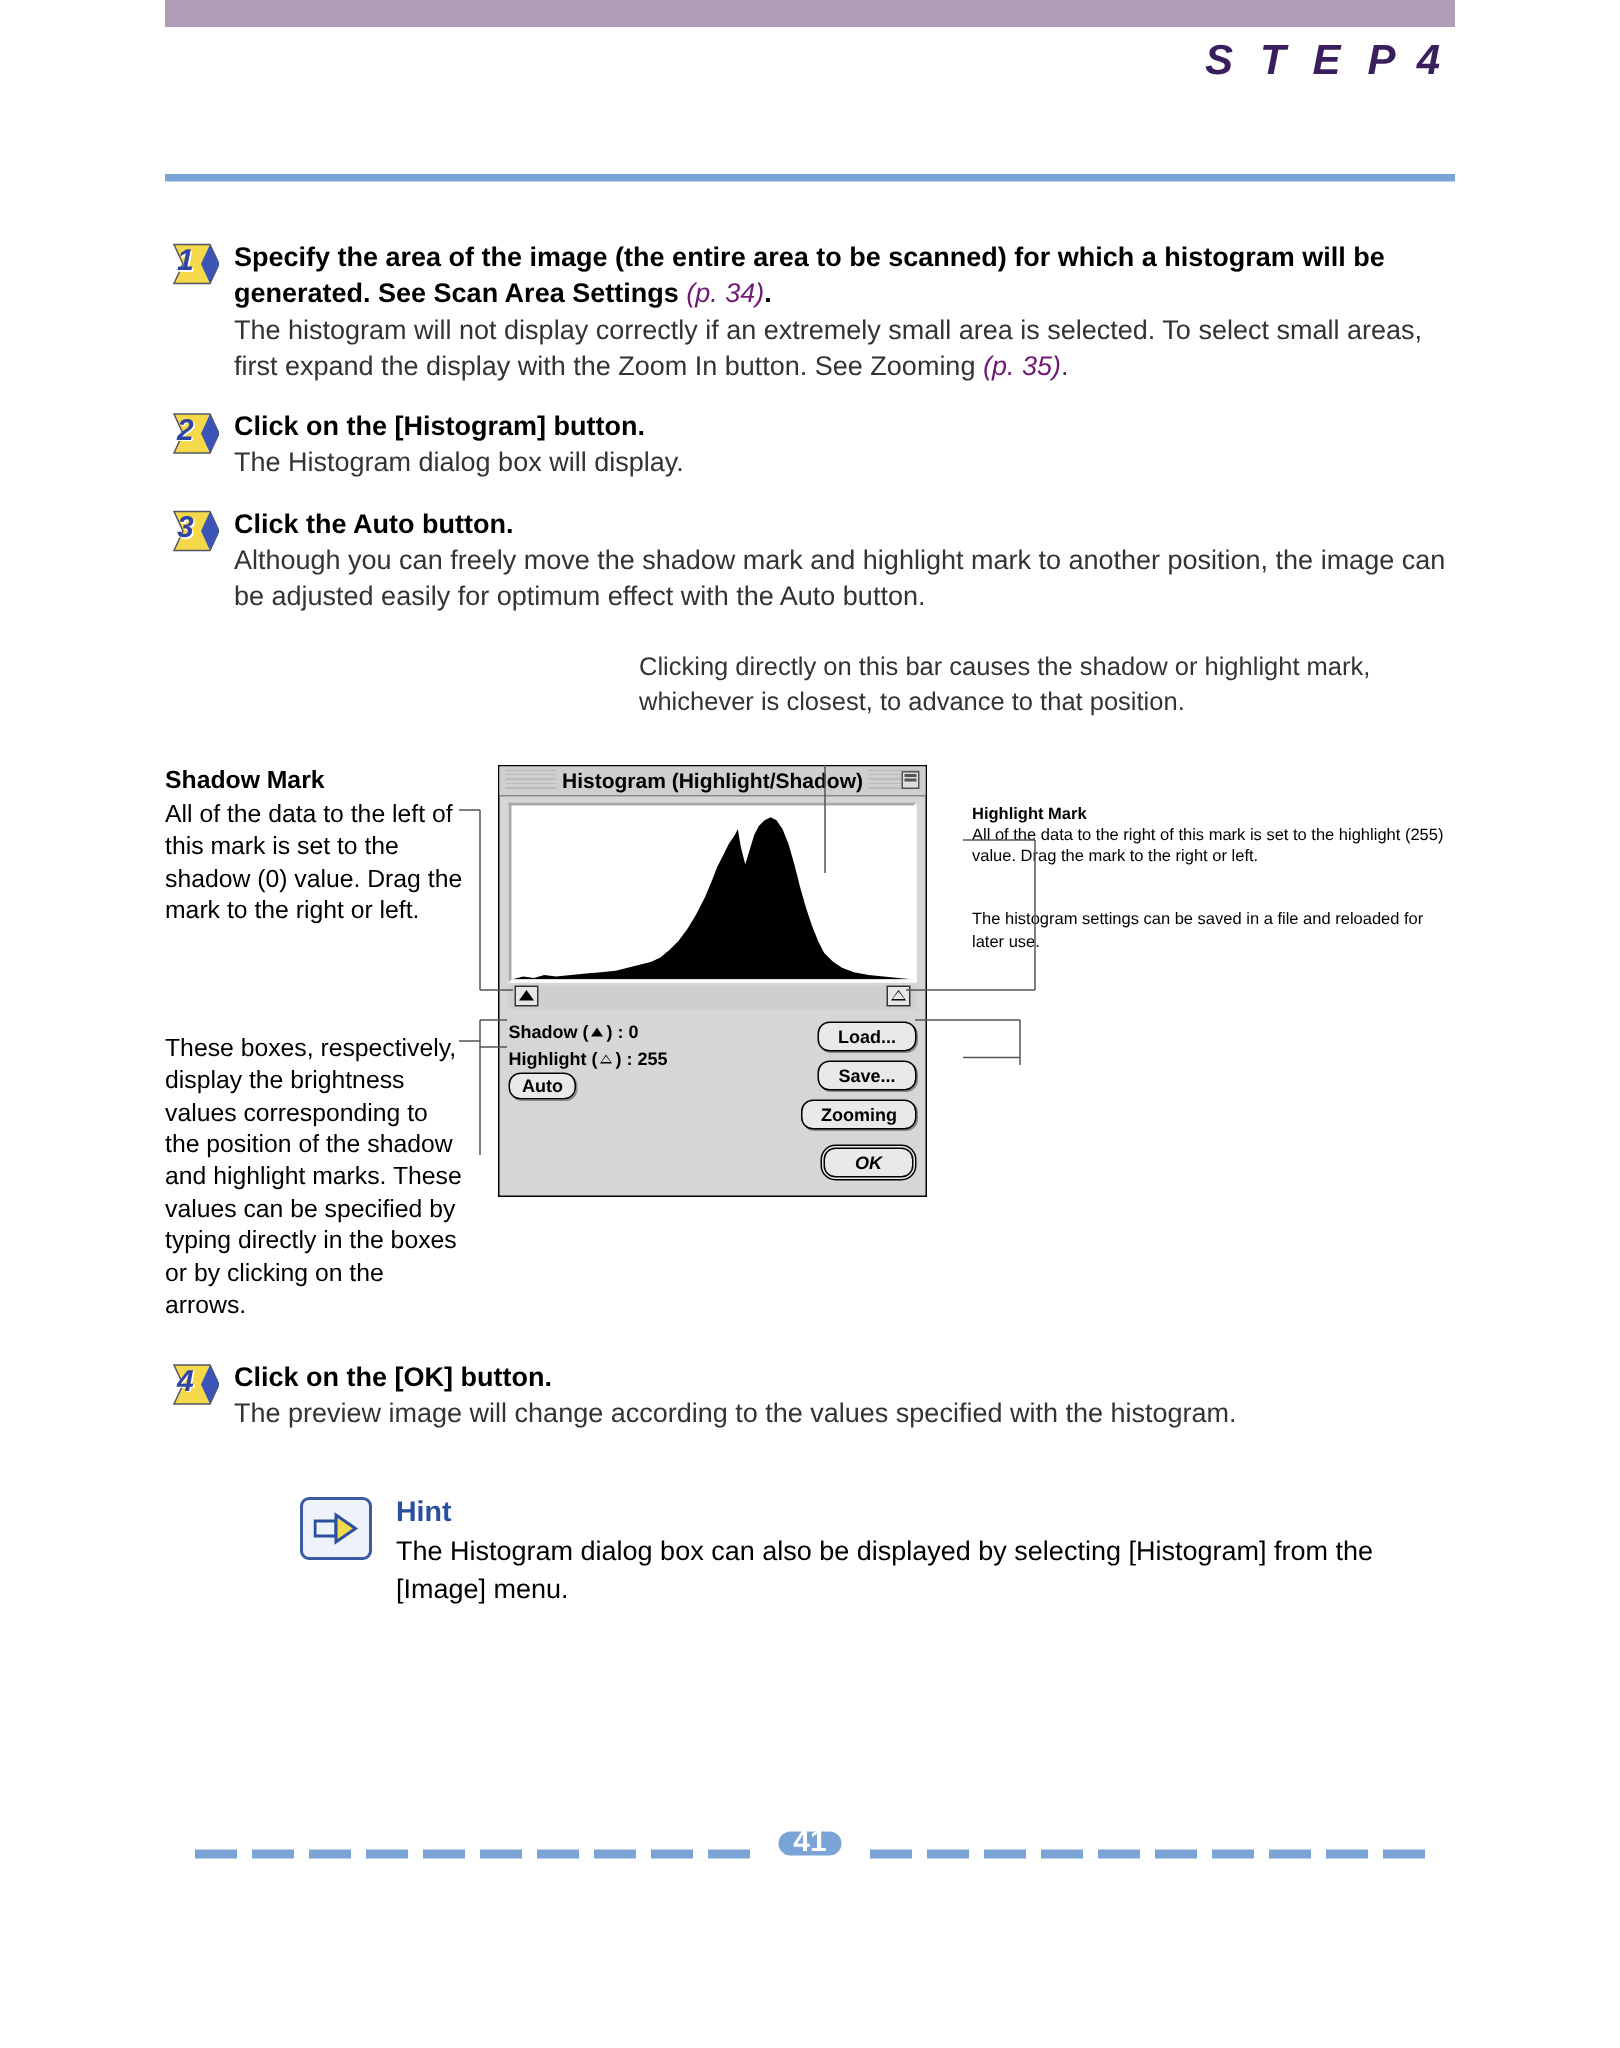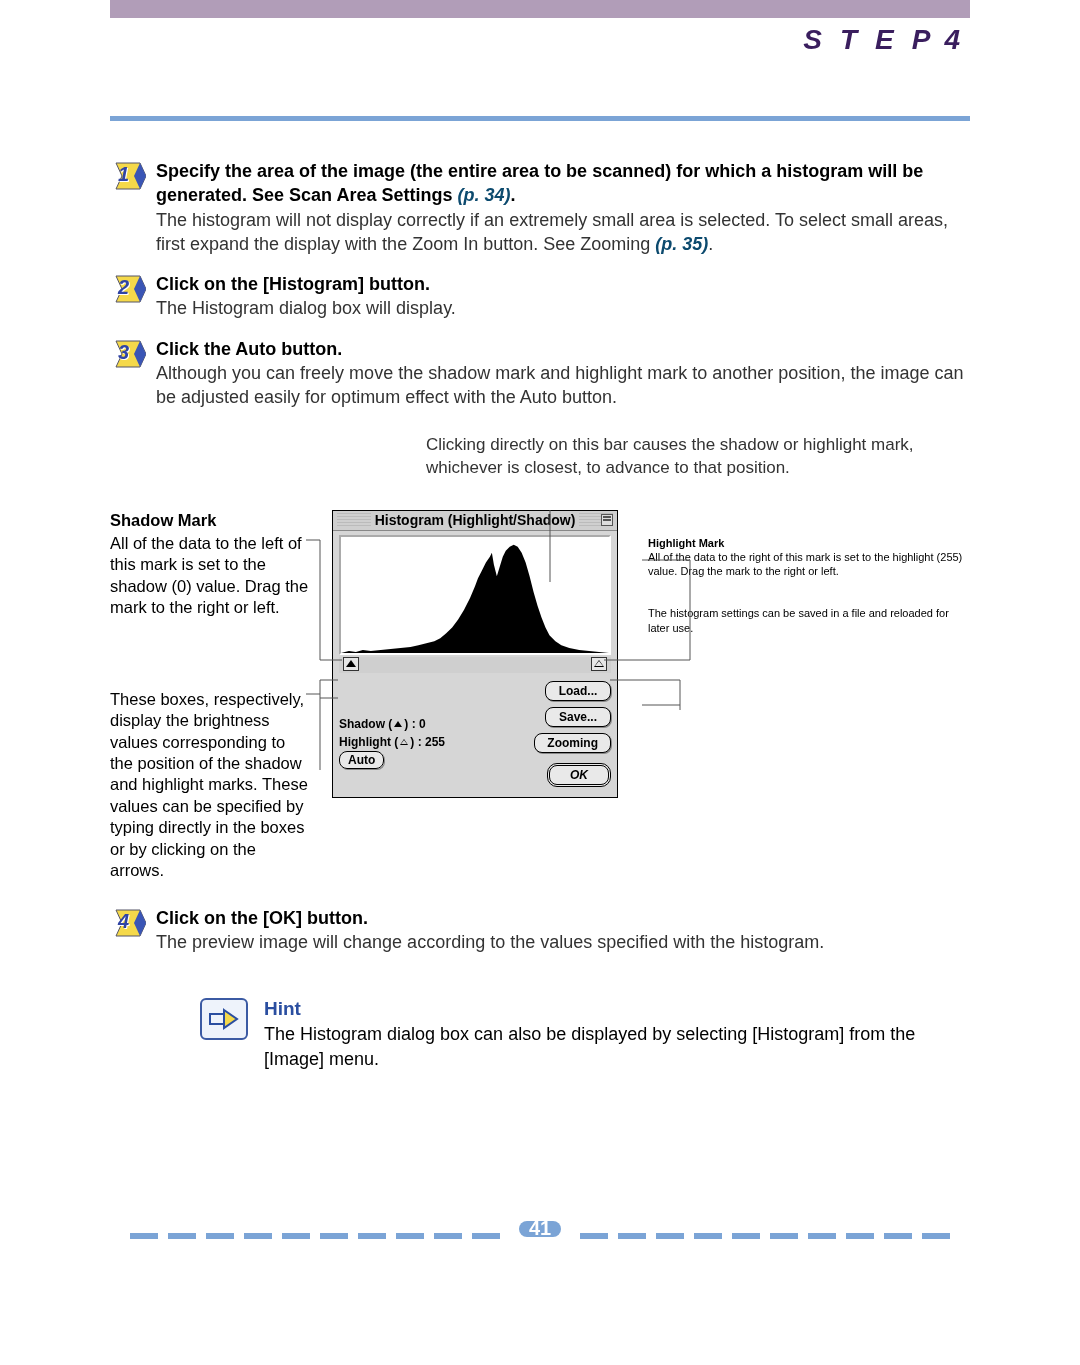--- a/index.html
+++ b/index.html
@@ -70,21 +70,21 @@
     font-size: 20px;
     color: #3044a5;
     text-shadow: 1px 1px 0 #fff;
   }
   .step-content {
     flex: 1;
     font-size: 18px;
     line-height: 1.35;
   }
   .step-content .bold { font-weight: bold; }
-  .step-content .link { color: #0c4a6e; font-weight: bold; font-style: italic; }
+  .step-content .link { color: #701a75; font-weight: normal; font-style: italic; }
   .step-content .body { color: #333; }
   .caption-bar {
     margin-left: 316px;
     margin-top: 24px;
     margin-bottom: 30px;
     font-size: 17px;
     line-height: 1.35;
     color: #333;
   }
   .diagram-area {
@@ -189,21 +189,21 @@
     border-left:4px solid transparent;border-right:4px solid transparent;border-bottom:5px solid #e6e6e6;
   }
   .values-row {
     display: flex;
     gap: 8px;
     margin-top: 8px;
     font-family: Geneva, "Lucida Grande", sans-serif;
     font-size: 12px;
     font-weight: bold;
   }
-  .values-col { flex: 1; margin-top: 36px; }
+  .values-col { flex: 1; }
   .values-col .line { display: flex; align-items: center; margin-bottom: 4px; }
   .values-col .line .lab { white-space: nowrap; }
   .values-col .tri-s {
     display:inline-block; width:0;height:0;margin: 0 2px;
     border-left:4px solid transparent;border-right:4px solid transparent;border-bottom:6px solid #000;
     vertical-align: middle;
   }
   .values-col .tri-h {
     display:inline-block; width:0;height:0;margin: 0 2px;
     border-left:4px solid transparent;border-right:4px solid transparent;border-bottom:6px solid #000;

